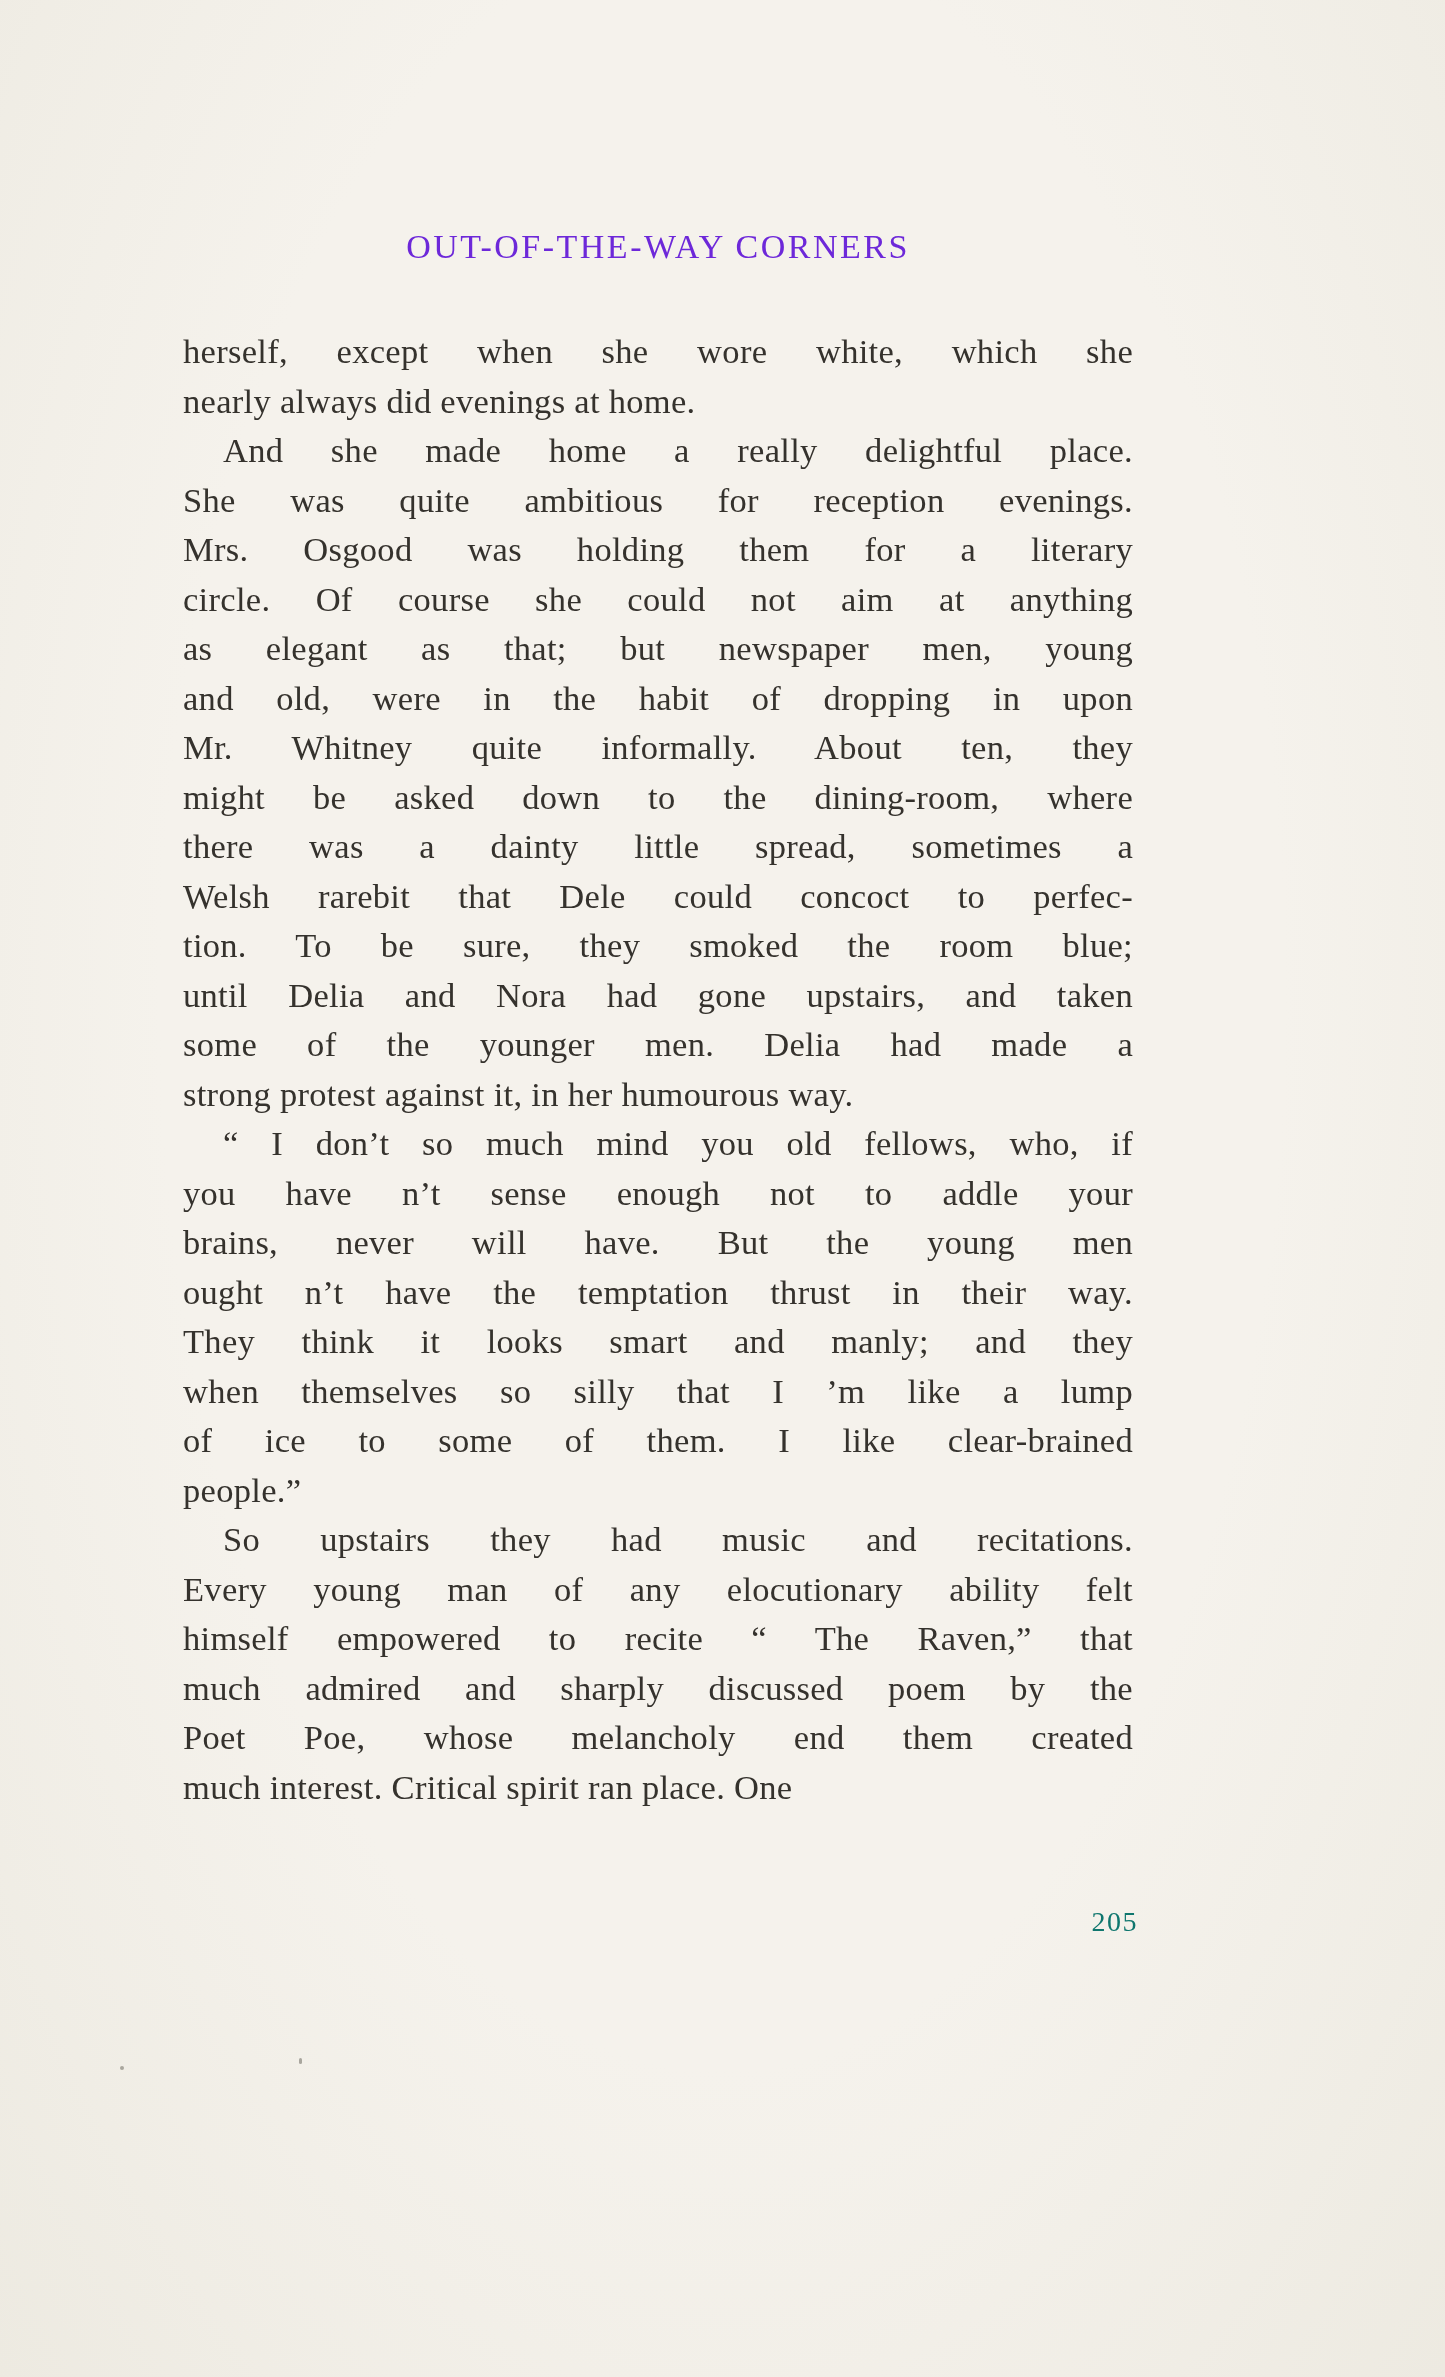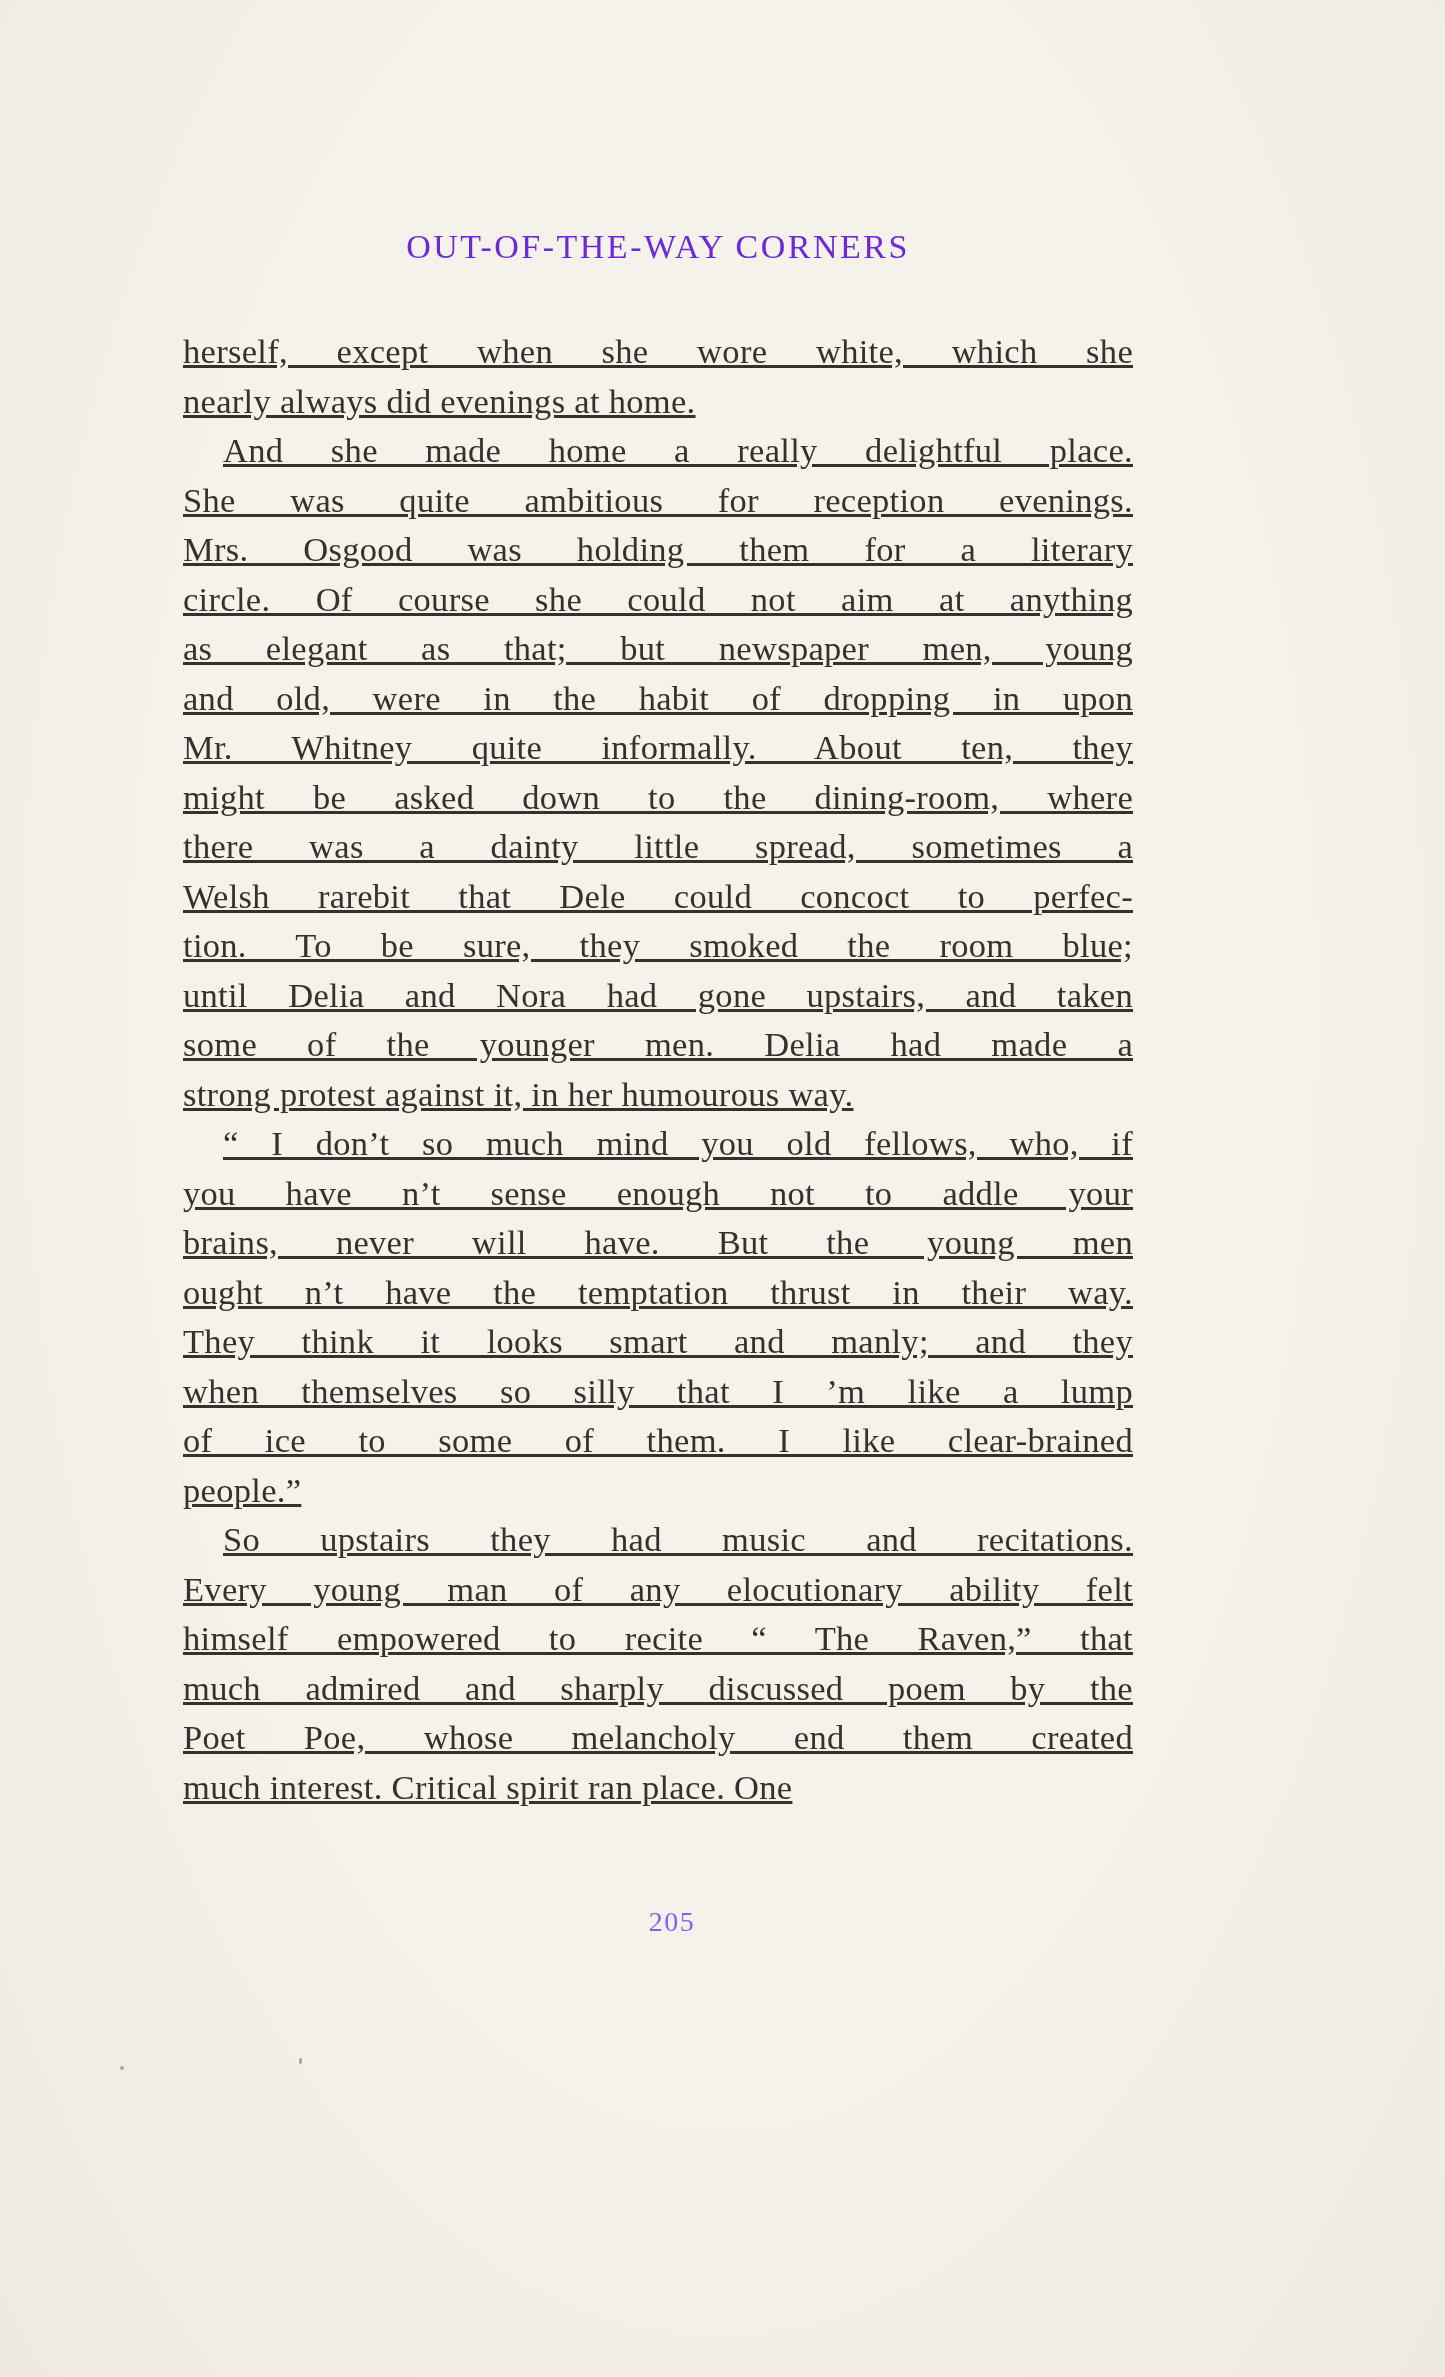--- a/index.html
+++ b/index.html
@@ -29,45 +29,44 @@
     position: absolute;
     top: 327px;
     left: 183px;
     width: 950px;
     font-size: 34.5px;
     letter-spacing: 0.3px;
   }
   .paragraph {
     margin: 0;
     padding: 0;
-    text-decoration: underline;
   }
   .line {
     height: 49.5px;
     line-height: 49.5px;
     overflow: hidden;
     text-align: justify;
     text-align-last: justify;
     white-space: normal;
   }
   .line.last {
     text-align-last: left;
   }
   .line.indent {
     text-indent: 40px;
   }
   .page-number {
     position: absolute;
     top: 1906px;
-    left: 197px;
+    left: 188px;
     width: 950px;
-    text-align: center;
+    text-align: right;
     font-size: 28px;
     letter-spacing: 1.5px;
-    color: #8b5cf6;
+    color: #0f766e;
   }
   .speck {
     position: absolute;
     background: #a9a69e;
     border-radius: 50%;
   }
   .speck-1 { left: 120px; top: 2066px; width: 4px; height: 4px; }
   .speck-2 { left: 299px; top: 2058px; width: 3px; height: 6px; border-radius: 2px; }
 </style>
 </head>

